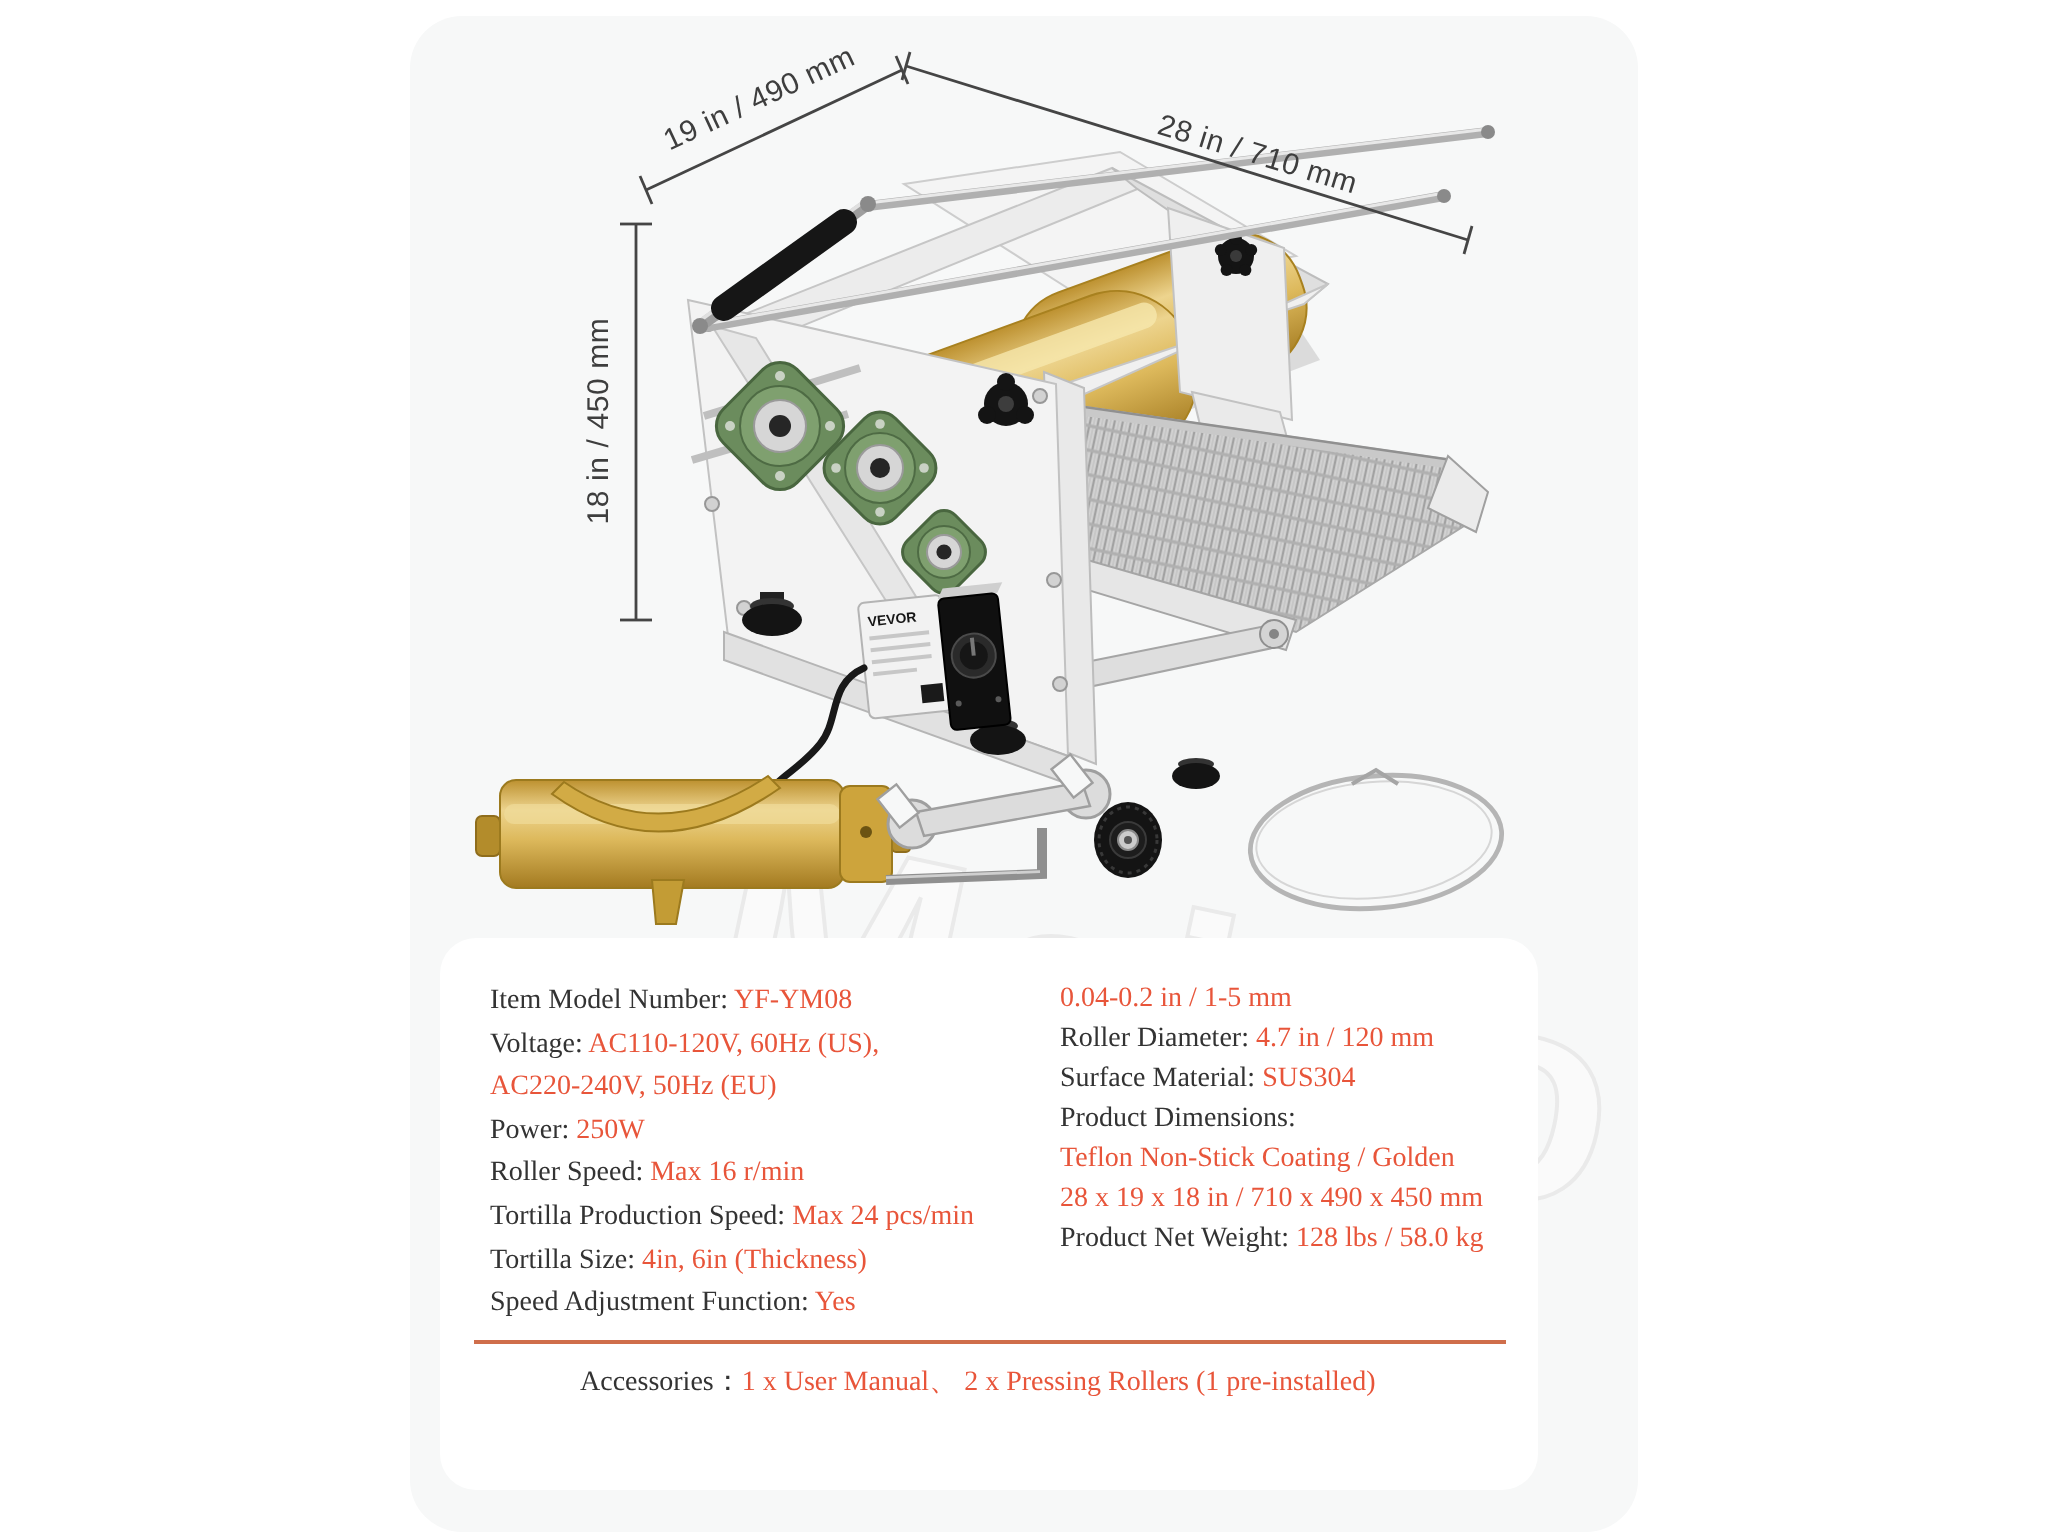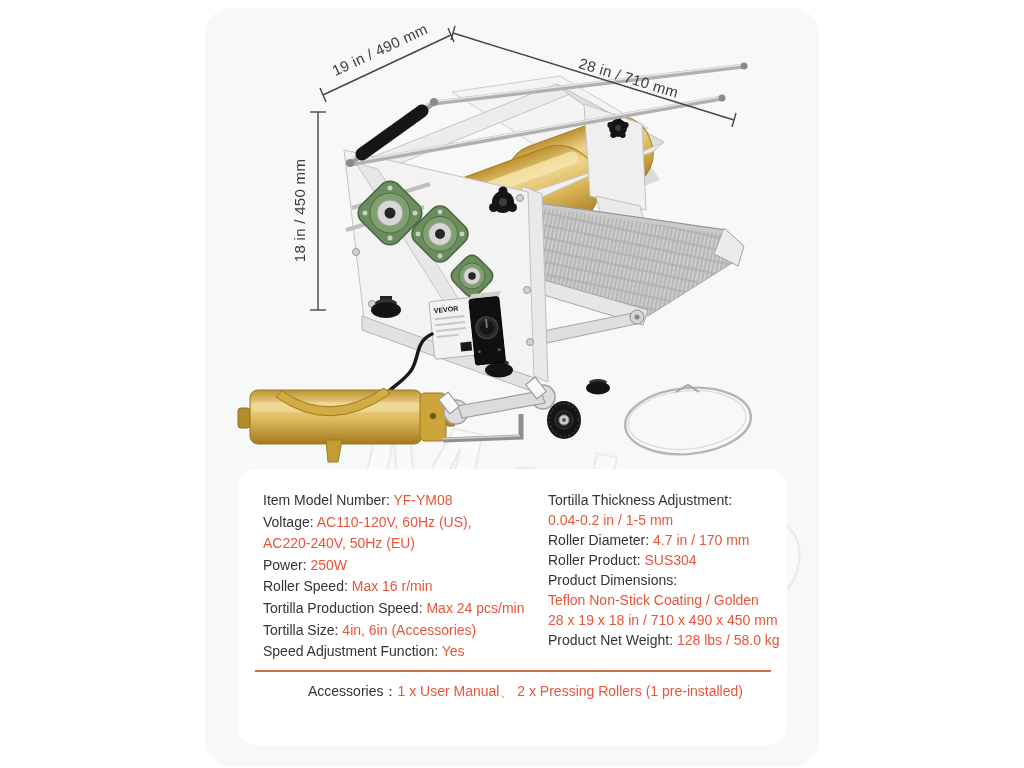--- a/index.html
+++ b/index.html
@@ -15,22 +15,22 @@
   }
   svg.illu{position:absolute;left:0;top:0;pointer-events:none;}
   .dim-label{
     position:absolute;font-size:15px;color:#3e3e3e;white-space:nowrap;
     transform-origin:center center;letter-spacing:.3px;
   }
   #dim19{left:328px;top:41px;transform:rotate(-25deg);}
   #dim28{left:577px;top:69px;transform:rotate(17deg);}
   #dim18{left:248px;top:202px;transform:rotate(-90deg);}
   .panel{
-    position:absolute;left:238px;top:469px;width:549px;height:276px;
-    background:var(--panel,#fff);border-radius:18px;overflow:hidden;
+    position:absolute;left:220px;top:469px;width:549px;height:276px;
+    background:var(--panel,#fff);border-radius:18px;overflow:hidden;font-family:Liberation Serif, serif;
   }
   .cols{display:flex;padding:21px 0 0 25px;}
   .col{white-space:nowrap;}
   .col.left{width:285px;line-height:21.6px;}
   .col.right{width:235px;line-height:20px;}
   .spec-line{font-size:14px;}
   .spec-line .dark{color:var(--dark,#333);}
   .spec-line .accent{color:var(--accent,#e8553a);}
   .divider{
     position:absolute;left:17px;top:201px;width:516px;height:0;
@@ -253,28 +253,27 @@
 
 <div class="panel">
   <div class="cols">
     <div class="col left">
         <div class="spec-line"><span class="dark">Item Model Number: </span><span class="accent">YF-YM08</span></div>
         <div class="spec-line"><span class="dark">Voltage: </span><span class="accent">AC110-120V, 60Hz (US),</span></div>
         <div class="spec-line"><span class="accent">AC220-240V, 50Hz (EU)</span></div>
         <div class="spec-line"><span class="dark">Power: </span><span class="accent">250W</span></div>
         <div class="spec-line"><span class="dark">Roller Speed: </span><span class="accent">Max 16 r/min</span></div>
         <div class="spec-line"><span class="dark">Tortilla Production Speed: </span><span class="accent">Max 24 pcs/min</span></div>
-        <div class="spec-line"><span class="dark">Tortilla Size: </span><span class="accent">4in, 6in (Accessories)</span></div>
+        <div class="spec-line"><span class="dark">Tortilla Size: </span><span class="accent">4in, 6in (Thickness)</span></div>
         <div class="spec-line"><span class="dark">Speed Adjustment Function: </span><span class="accent">Yes</span></div>
       </div>
     <div class="col right">
-        <div class="spec-line"><span class="dark">Tortilla Thickness Adjustment:</span></div>
         <div class="spec-line"><span class="accent">0.04-0.2 in / 1-5 mm</span></div>
-        <div class="spec-line"><span class="dark">Roller Diameter: </span><span class="accent">4.7 in / 170 mm</span></div>
-        <div class="spec-line"><span class="dark">Roller Product: </span><span class="accent">SUS304</span></div>
+        <div class="spec-line"><span class="dark">Roller Diameter: </span><span class="accent">4.7 in / 120 mm</span></div>
+        <div class="spec-line"><span class="dark">Surface Material: </span><span class="accent">SUS304</span></div>
         <div class="spec-line"><span class="dark">Product Dimensions:</span></div>
         <div class="spec-line"><span class="accent">Teflon Non-Stick Coating / Golden</span></div>
         <div class="spec-line"><span class="accent">28 x 19 x 18 in / 710 x 490 x 450 mm</span></div>
         <div class="spec-line"><span class="dark">Product Net Weight: </span><span class="accent">128 lbs / 58.0 kg</span></div>
       </div>
   </div>
   <div class="divider"></div>
   <div class="acc">
       <div class="spec-line"><span class="dark">Accessories：</span><span class="accent">1 x User Manual、 2 x Pressing Rollers (1 pre-installed)</span></div>
     </div>

